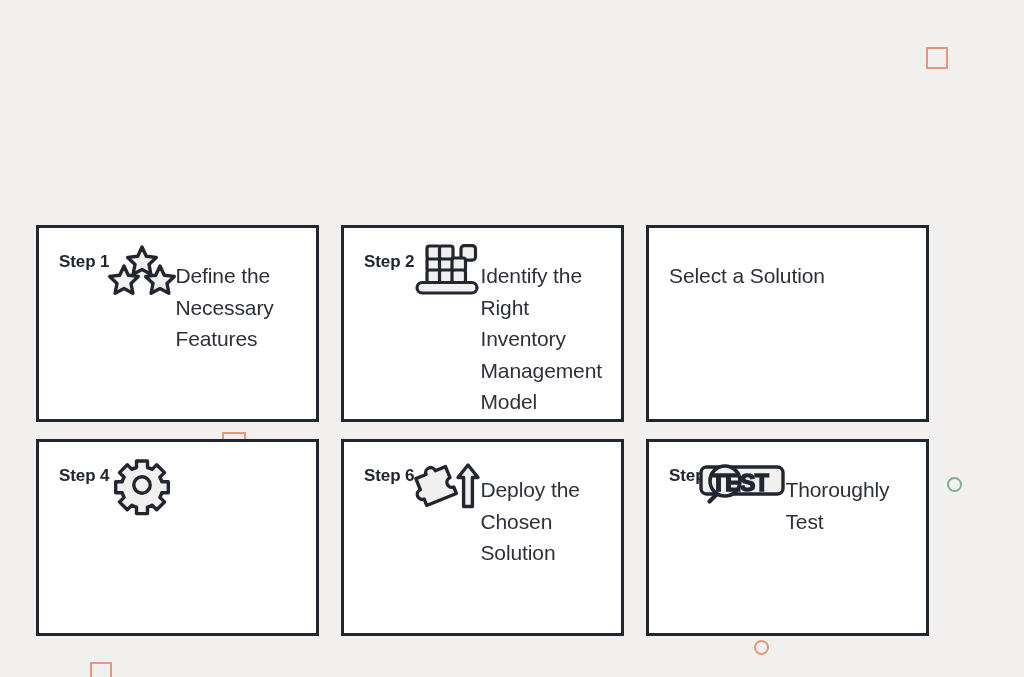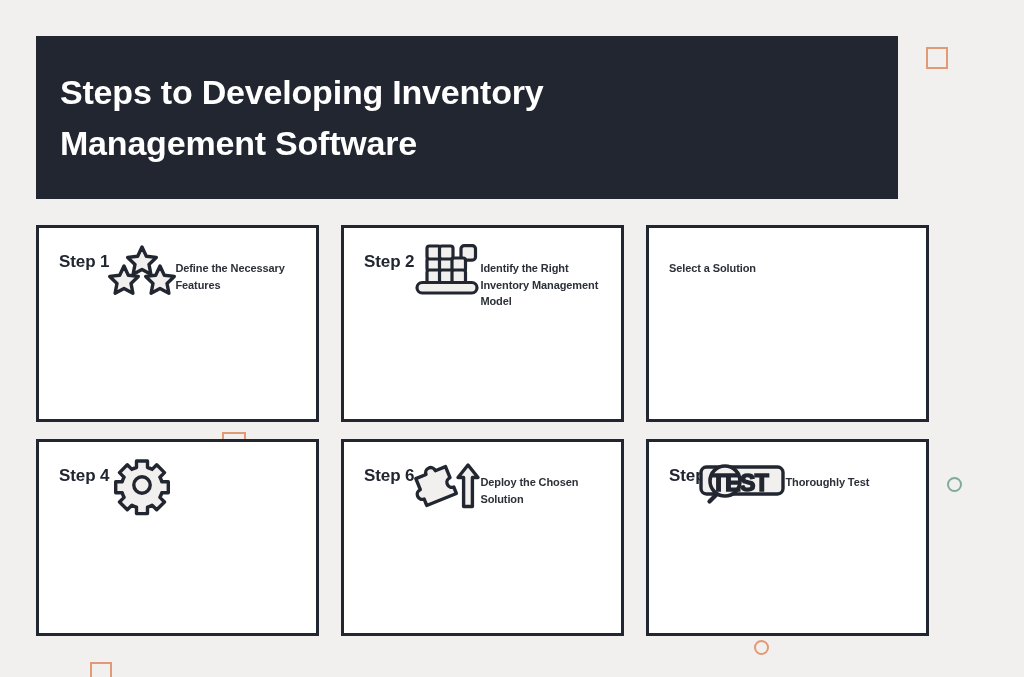--- a/index.html
+++ b/index.html
@@ -123,43 +123,38 @@
   }
   .card-icon svg { display: block; overflow: visible; }
 
   .card-divider {
     height: 3px;
     background: #dd9670;
     margin: 6px 0 0 0;
   }
 
   .card-body {
-    font-size: 11px;
+    font-size: 21px;
     line-height: 1.5;
     color: #2c3038;
     padding-top: 16px;
     letter-spacing: -0.1px;
-    font-weight: bold;
   }
 </style>
 </head>
 <body>
 
 <div class="canvas">
 
   <div class="deco deco-square-tr"></div>
   <div class="deco deco-square-mid"></div>
   <div class="deco deco-square-bl"></div>
   <div class="deco deco-circle-teal"></div>
   <div class="deco deco-circle-salmon"></div>
 
-  <div class="header-banner">
-    <h1 class="header-title">Steps to Developing Inventory
-Management Software</h1>
-  </div>
 
   <div class="cards-grid">
 
     <div class="step-card">
       <div class="card-top">
         <div class="step-label">Step 1</div>
         <div class="card-icon">
           <svg width="66" height="54" viewBox="0 0 66 54">
             <g fill="#f2f0ee" stroke="#212630" stroke-width="3.4" stroke-linejoin="round">
               <path d="M33 3 L37.3 12.2 L47.3 13.4 L40 20.4 L41.9 30.3 L33 25.4 L24.1 30.3 L26 20.4 L18.7 13.4 L28.7 12.2 Z"></path>

